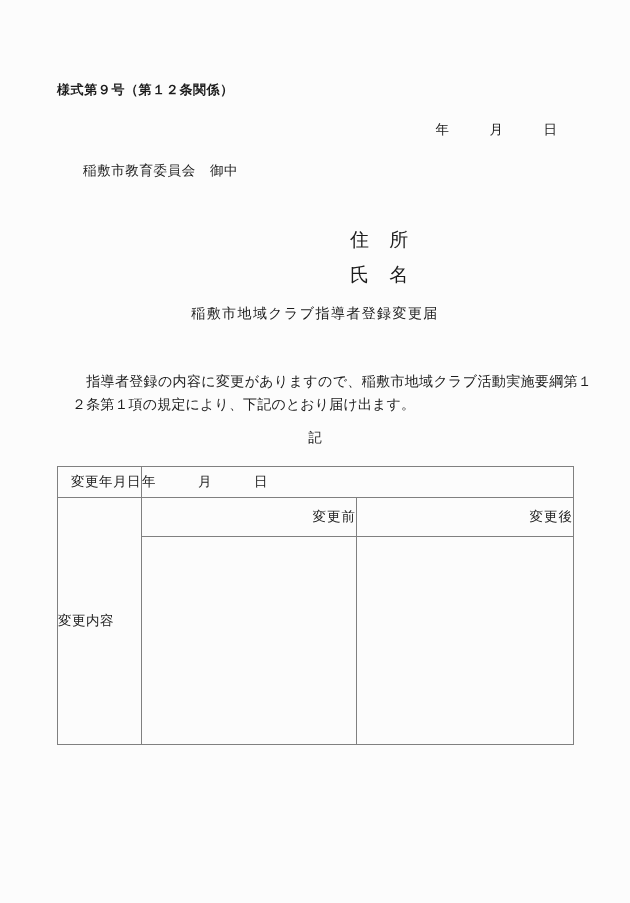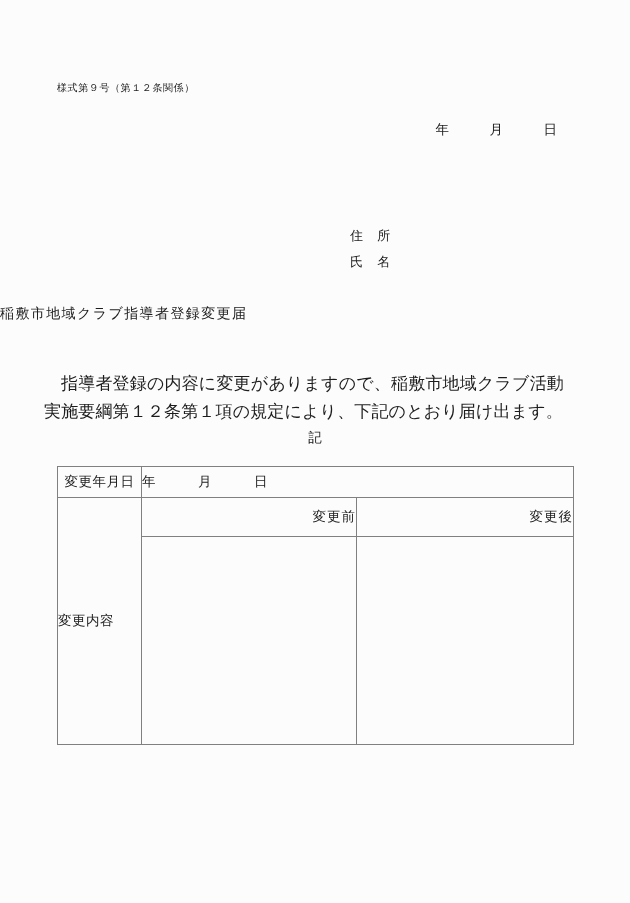--- a/index.html
+++ b/index.html
@@ -22,23 +22,24 @@
   .page {
     position: absolute;
     inset: 0;
   }
 
   
   .form-no {
     position: absolute;
     left: 57px;
     top: 80px;
-    font-size: 10px;
+    font-size: 13px;
     letter-spacing: 0.6px;
     white-space: pre;
+    font-weight: bold;
   }
 
   .date-line {
     position: absolute;
     left: 57px;
     top: 120px;
     width: 516px;
     text-align: right;
     padding-right: 16px;
     box-sizing: border-box;
@@ -52,46 +53,46 @@
     top: 161px;
     font-size: 13.5px;
     letter-spacing: 0.6px;
     white-space: pre;
   }
 
   .signer-block {
     position: absolute;
     left: 350px;
     top: 226px;
-    font-size: 13px;
+    font-size: 19px;
     letter-spacing: 0.6px;
   }
   .signer-block .line {
     white-space: pre;
     margin-bottom: 6px;
   }
 
   .doc-title {
     position: absolute;
     left: 0;
     top: 303px;
     width: 630px;
-    text-align: left;
+    text-align: center;
     font-size: 14px;
     letter-spacing: 1.4px;
     white-space: pre;
   }
 
   
   .body-text {
     position: absolute;
-    left: 44px;
+    left: 72px;
     top: 370px;
     width: 520px;
-    font-size: 17px;
+    font-size: 14px;
     line-height: 1.65;
     letter-spacing: 0.15px;
     text-align: justify;
   }
   .body-text .indent { display: inline-block; width: 1em; }
 
   .kijin {
     position: absolute;
     left: 0;
     top: 428px;
@@ -114,21 +115,21 @@
     border: 1px solid #808080;
     padding: 0;
     vertical-align: middle;
     background: #fcfcfc;
   }
   .col-label   { width: 84px; }
   .col-before  { width: 215px; }
   .col-after   { width: 217px; }
 
   .cell-label {
-    text-align: center;
+    text-align: right;
     letter-spacing: 0.5px;
     white-space: pre;
   }
   .row-date td { height: 30px; }
   .cell-date {
     padding-left: 48px;
     white-space: pre;
     letter-spacing: 0.5px;
   }
   .row-head td { height: 38px; }
@@ -145,20 +146,21 @@
 </style>
 </head>
 <body>
 
 <div class="page">
 
   <div class="form-no">様式第９号（第１２条関係）</div>
 
   <div class="date-line">年　　　月　　　日</div>
 
+  <div class="addressee">稲敷市教育委員会　御中</div>
 
   <div class="signer-block">
     <div class="line">住　所</div>
     <div class="line">氏　名</div>
   </div>
 
   <div class="doc-title">稲敷市地域クラブ指導者登録変更届</div>
 
   <div class="body-text"><span class="indent"></span><span>指導者登録の内容に変更がありますので、稲敷市地域クラブ活動実施要綱第１２条第１項の規定により、下記のとおり届け出ます。</span></div>
 

